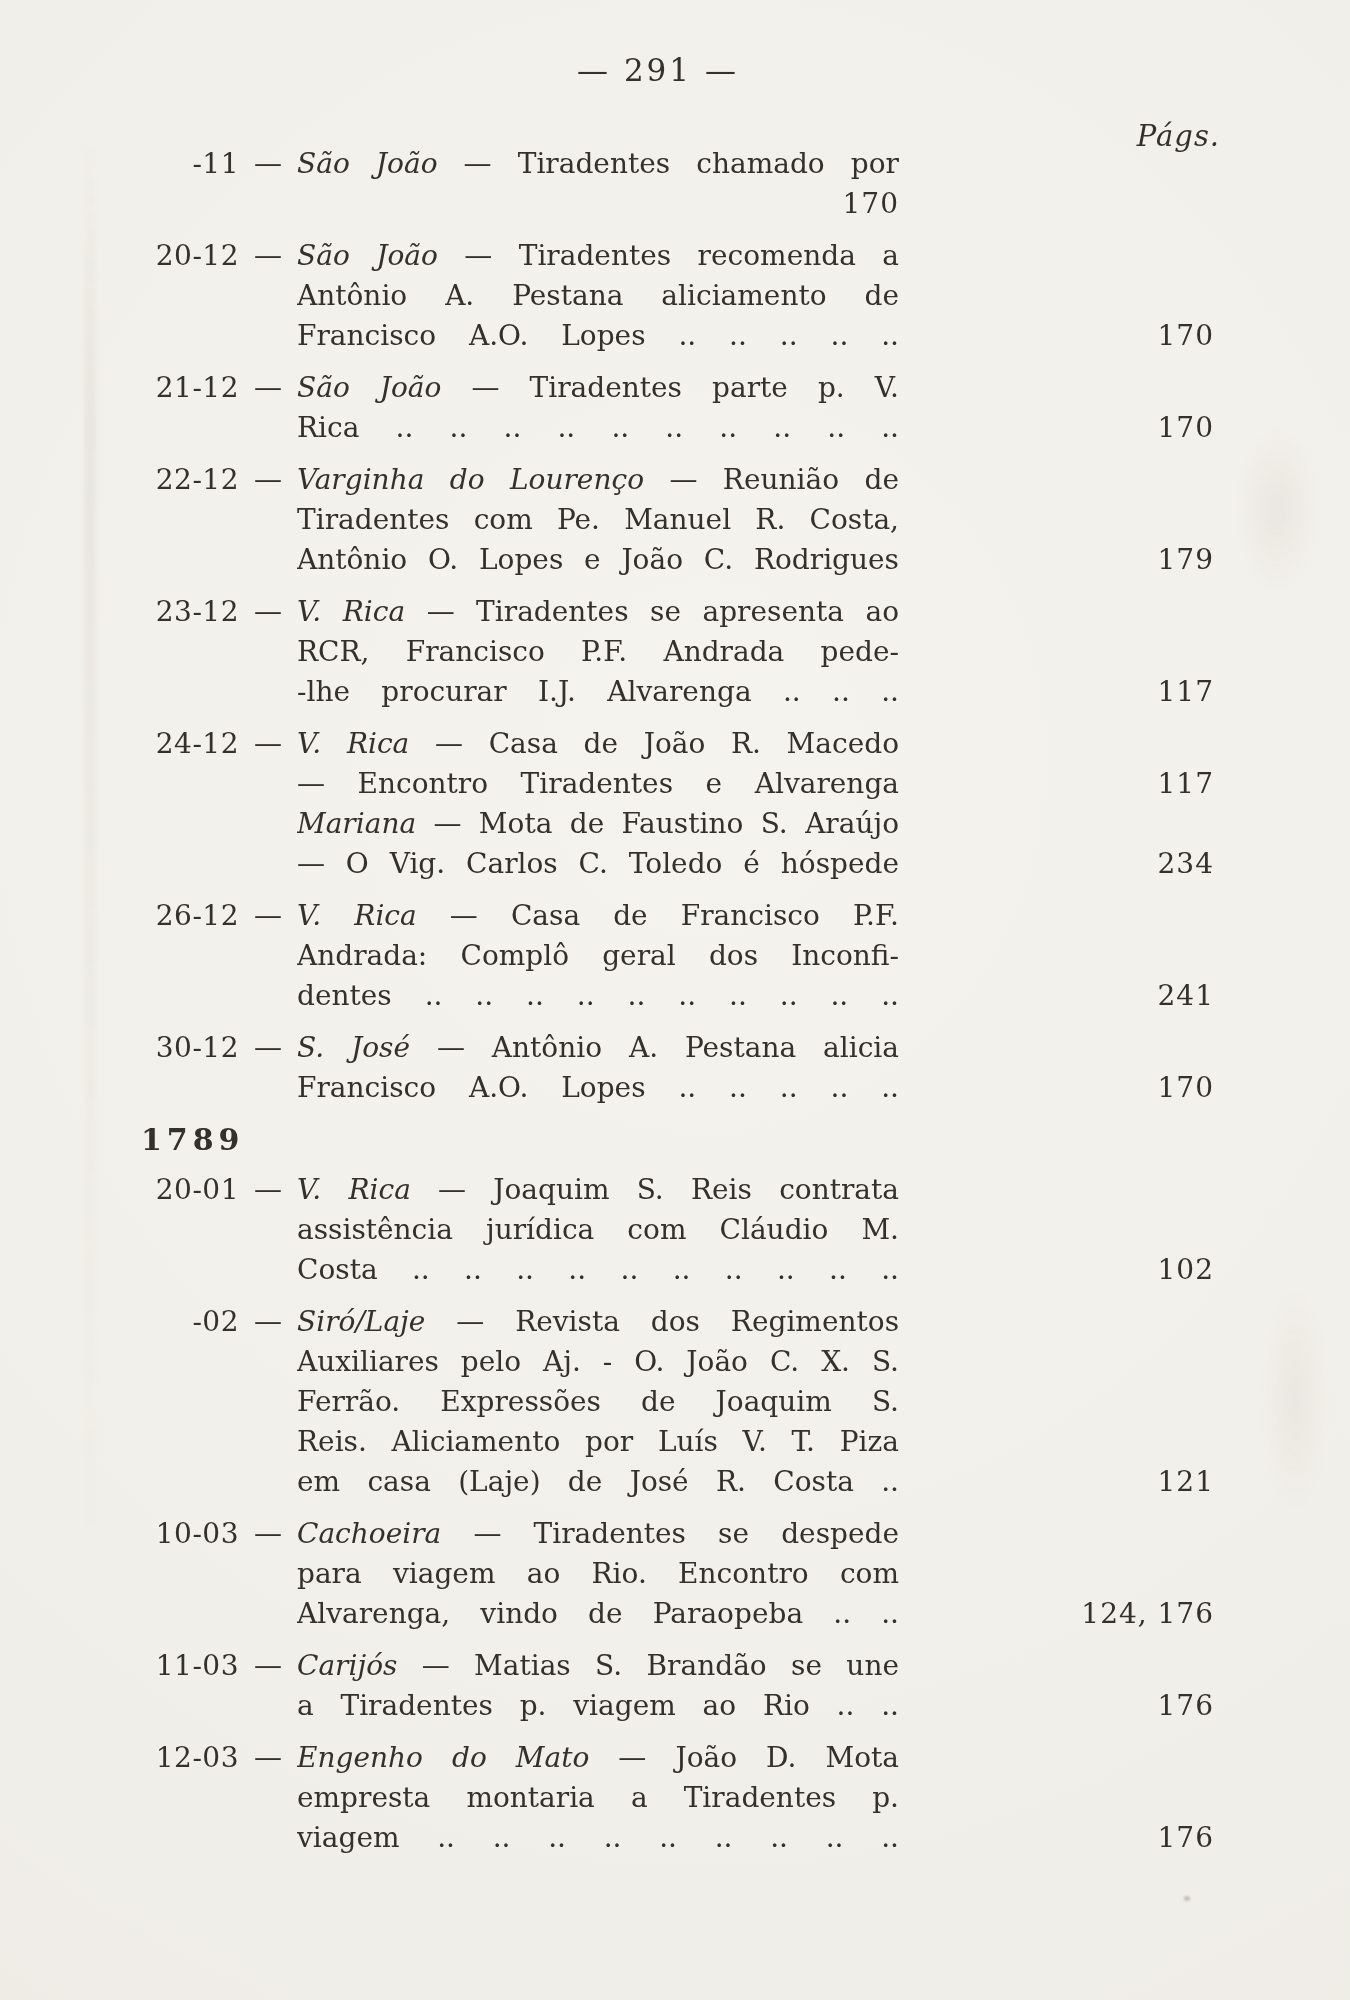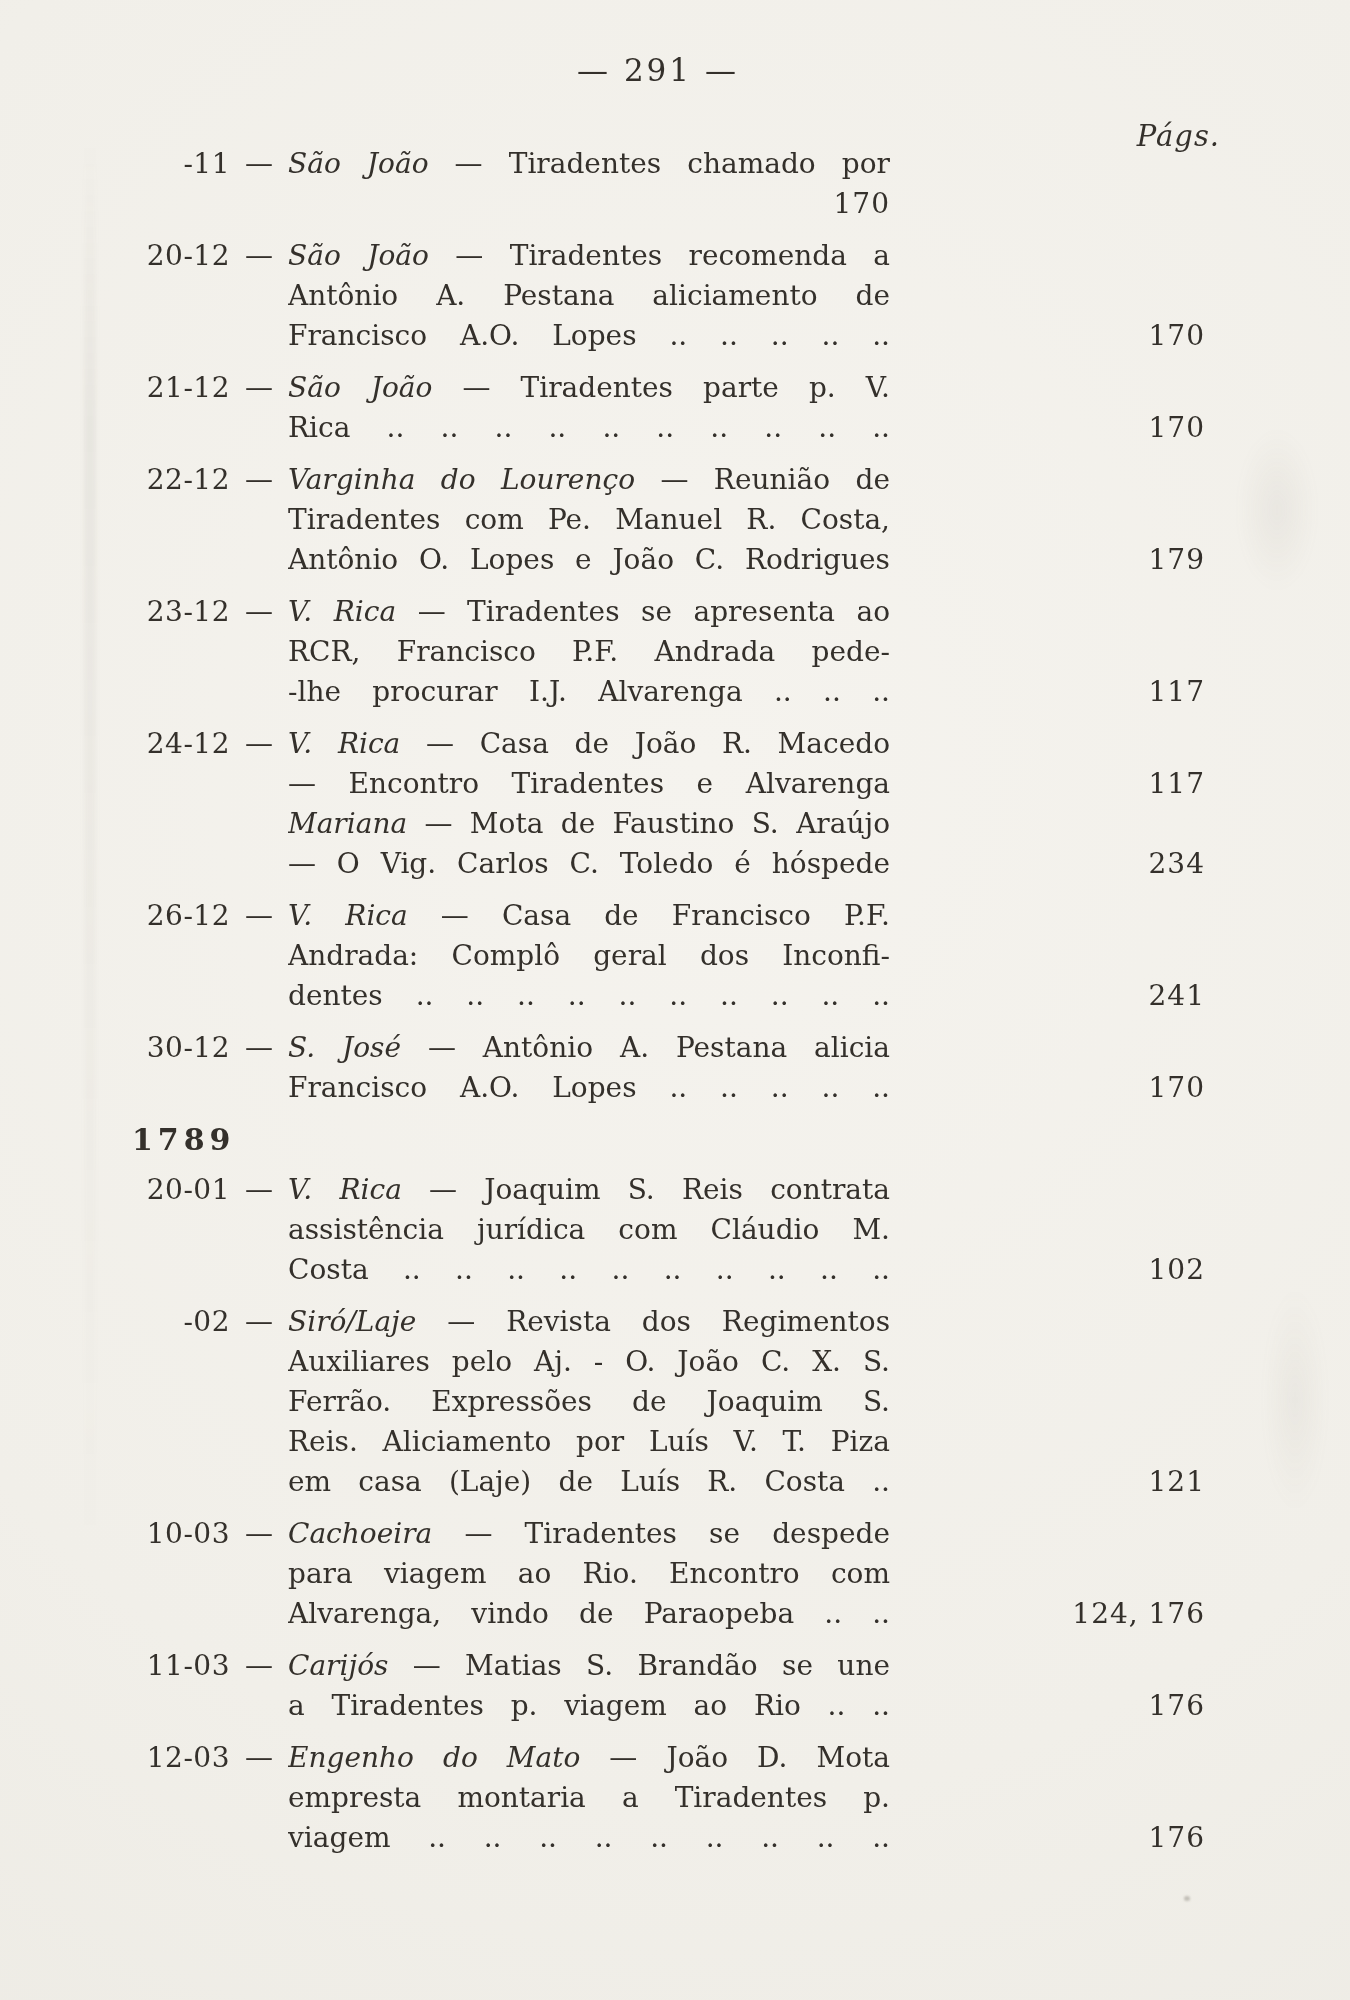--- a/index.html
+++ b/index.html
@@ -40,21 +40,21 @@
     padding-right:34px; box-sizing:border-box;
     text-align:center;
     font-size:31px; letter-spacing:3px;
     white-space:pre;
   }
   .pags {
     position:absolute; top:119px; right:130px;
     font-style:italic; font-size:29px; letter-spacing:1px;
   }
   .content {
-    position:absolute; top:144px; left:140px; width:1065px;
+    position:absolute; top:144px; left:149px; width:1065px;
   }
   .entry { margin-bottom:12px; }
   .row {
     display:grid;
     grid-template-columns:90px 58px 602px auto;
     height:40px; line-height:40px;
     font-size:28px;
   }
   .dcell  { text-align:right; letter-spacing:0.5px; }
   .dashcell { text-align:center; }
@@ -273,21 +273,21 @@
         </div>
         <div class="row">
           <span class="dcell"></span>
           <span class="dashcell"></span>
           <div class="desc"><span>Reis. Aliciamento por Luís V. T. Piza</span></div>
           <div class="pgno"></div>
         </div>
         <div class="row">
           <span class="dcell"></span>
           <span class="dashcell"></span>
-          <div class="desc"><span>em casa (Laje) de Luís R. Costa ..</span></div>
+          <div class="desc"><span>em casa (Laje) de José R. Costa ..</span></div>
           <div class="pgno">121</div>
         </div>
       </div>
       <div class="entry">
         <div class="row">
           <span class="dcell">10-03</span>
           <span class="dashcell">—</span>
           <div class="desc"><span class="it">Cachoeira</span><span> — Tiradentes se despede</span></div>
           <div class="pgno"></div>
         </div>

